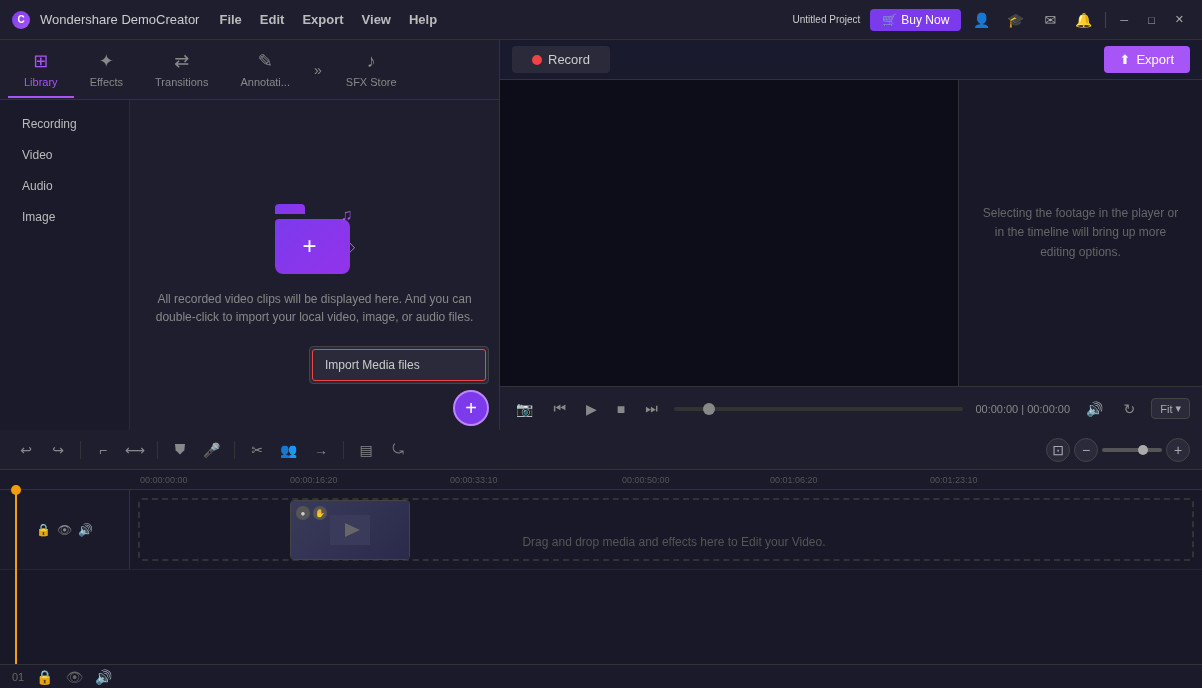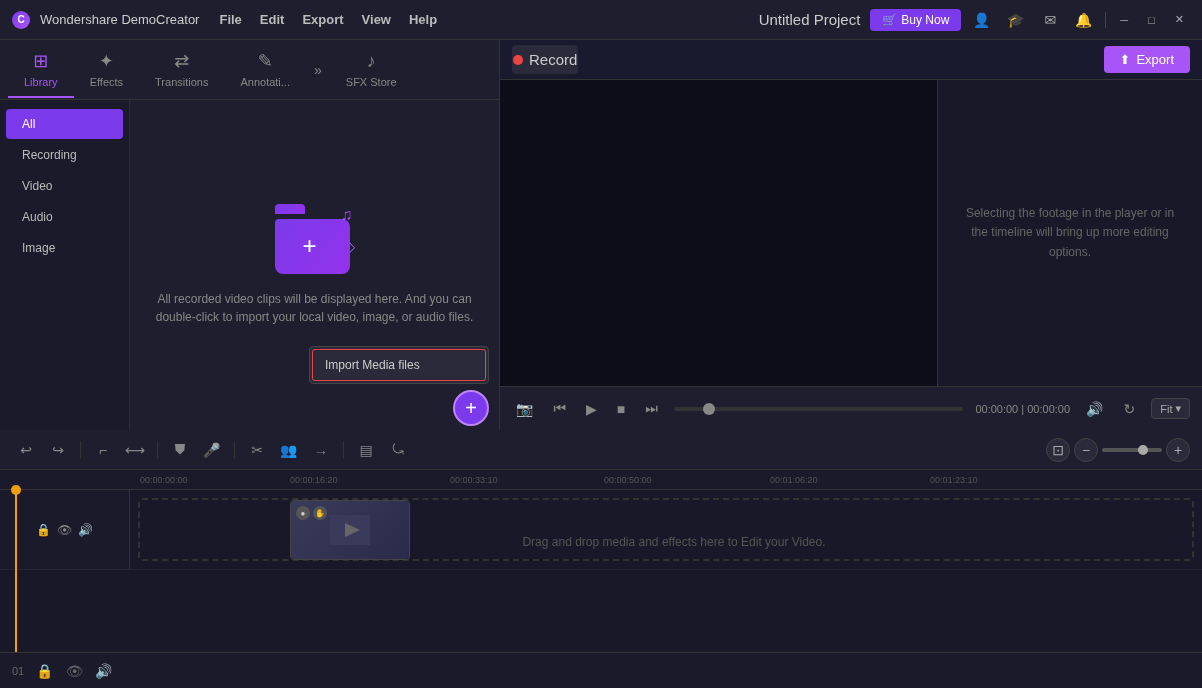--- a/index.html
+++ b/index.html
@@ -41,21 +41,21 @@
       flex: 1;
       font-weight: bold;
     }
     .titlebar-menu-item {
       color: #bbb;
       font-size: 13px;
       cursor: pointer;
     }
     .titlebar-project {
       color: #ccc;
-      font-size: 15px;
+      font-size: 10px;
       margin: 0 auto;
     }
     .titlebar-actions {
       display: flex;
       gap: 8px;
       align-items: center;
     }
     .buy-now-btn {
       background: #7c3aed;
       color: white;
@@ -298,24 +298,24 @@
       border-bottom: 1px solid #333;
       position: relative;
     }
     .record-btn {
       display: flex;
       align-items: center;
       gap: 6px;
       background: #2a2a3a;
       border: none;
       border-radius: 4px;
-      padding: 6px 1px;
+      padding: 6px 20px;
       color: #ccc;
       cursor: pointer;
-      font-size: 15px;
+      font-size: 13px;
     }
     .record-dot {
       width: 10px;
       height: 10px;
       background: #ef4444;
       border-radius: 50%;
     }
     .export-btn {
       position: absolute;
       right: 12px;
@@ -350,21 +350,21 @@
       justify-content: center;
       border-right: 1px solid #333;
       position: relative;
     }
     .preview-placeholder {
       background: #0d0d1a;
       width: 100%;
       height: 100%;
     }
     .preview-side {
-      width: 264px;
+      width: 243px;
       background: #181828;
       display: flex;
       align-items: center;
       padding: 20px;
     }
     .preview-side-text {
       color: #666;
       font-size: 12px;
       text-align: center;
       line-height: 1.6;
@@ -606,21 +606,21 @@
       position: absolute;
       left: 8px;
       top: 8px;
       right: 8px;
       bottom: 8px;
     }
     .bottom-bar {
       display: flex;
       align-items: center;
       background: #1a1a2a;
-      height: 36px;
+      height: 24px;
       border-top: 1px solid #333;
       padding: 3px 12px;
       gap: 12px;
     }
     .bottom-bar-num {
       color: #666;
       font-size: 11px;
     }
     .bottom-bar-icon {
       color: #666;
@@ -694,23 +694,20 @@
         <div class="tab-more">»</div>
         <div class="sfx-tab">
           <span class="tab-icon">♪</span>
           <span>SFX Store</span>
         </div>
       </div>
 
       <div class="left-content">
 
         <div class="sidebar">
-          <div class="sidebar-item active">
-            <span>All</span>
-          </div>
           <div class="sidebar-item">
             <span>Recording</span>
           </div>
           <div class="sidebar-item">
             <span>Video</span>
           </div>
           <div class="sidebar-item">
             <span>Audio</span>
           </div>
           <div class="sidebar-item">
@@ -817,21 +814,21 @@
         <button class="zoom-btn">+</button>
       </div>
     </div>
 
     <div class="timeline-area">
 
       <div class="timeline-ruler">
         <span class="ruler-mark" style="left:140px">00:00:00:00</span>
         <span class="ruler-mark" style="left:290px">00:00:16:20</span>
         <span class="ruler-mark" style="left:450px">00:00:33:10</span>
-        <span class="ruler-mark" style="left:604px">00:00:50:00</span>
+        <span class="ruler-mark" style="left:622px">00:00:50:00</span>
         <span class="ruler-mark" style="left:770px">00:01:06:20</span>
         <span class="ruler-mark" style="left:930px">00:01:23:10</span>
       </div>
 
       <div class="timeline-tracks">
 
         <div class="timeline-cursor">
           <div class="cursor-head"></div>
         </div>
 

